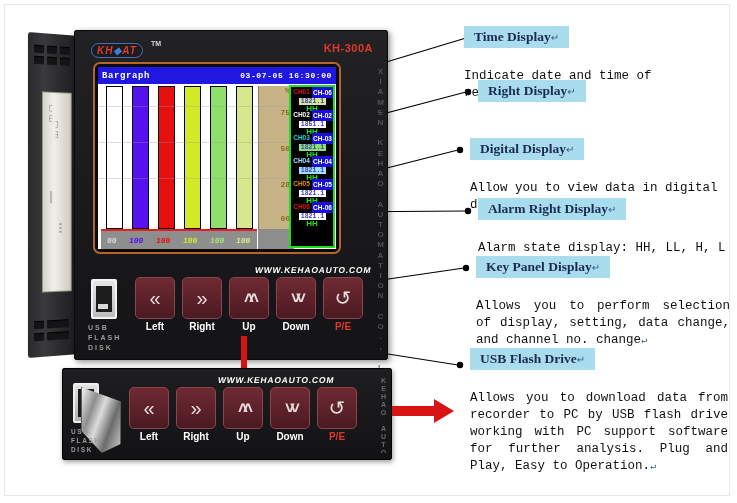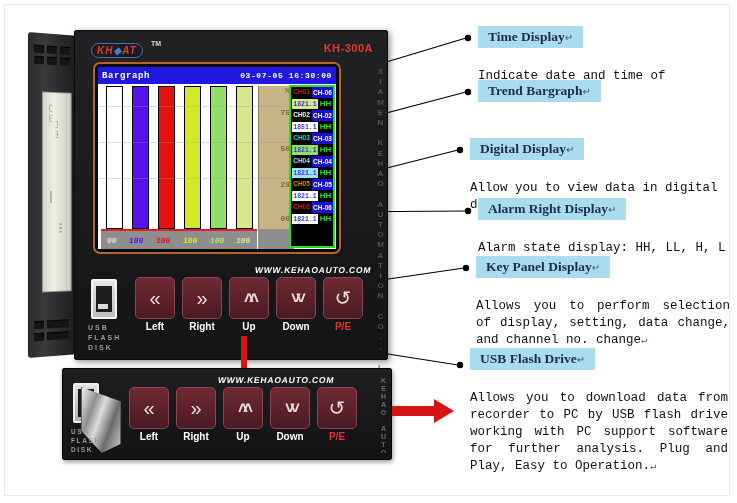--- a/index.html
+++ b/index.html
@@ -150,21 +150,21 @@
     width:50%; font-family:"Liberation Sans",sans-serif;
     font-size:6.5px; font-weight:bold; color:#fff;
     display:flex; align-items:center; justify-content:center;
     line-height:1;
   }
   .ch-name {
     width:50%; background:#1810d8; color:#fff;
     font-family:"Liberation Sans",sans-serif; font-size:6.5px;
     font-weight:bold; display:flex; align-items:center; justify-content:center;
   }
-  .val-row { display:flex; height:12px; align-items:center; }
+  .val-row { display:flex; height:12px; align-items:center;flex-direction:column; }
   .val-box {
     width:62%; height:10px; margin-left:1px;
     display:flex; align-items:center; justify-content:center;
     font-family:"Liberation Mono",monospace; font-size:6.5px; font-weight:bold;
   }
   .alarm {
     width:36%; color:#19e219; font-family:"Liberation Sans",sans-serif;
     font-size:8px; font-weight:bold; text-align:center; line-height:1;
   }
 
@@ -541,27 +541,27 @@
           </div>
           <div class="klabel pe">P/E</div>
         </div>
       </div>
   </div>
 
   <svg class="arrow-right" viewBox="0 0 62 30">
     <polygon points="0,10 42,10 42,3 62,15 42,27 42,20 0,20" fill="#d61414"></polygon>
   </svg>
 
-  <div class="callout" style="left:478px; top:26px; width:252px;">
+  <div class="callout" style="left:464px; top:26px; width:252px;">
     <div class="cl-box"><span>Time Display</span><span class="pil">↵</span></div>
     <div class="cl-desc"><span>Indicate date and time of recorded data</span><span class="pil">↵</span></div>
   </div>
 
   <div class="callout" style="left:478px; top:80px; width:252px;">
-    <div class="cl-box"><span>Trend Bargraph</span><span class="pil">↵</span></div>
+    <div class="cl-box"><span>Right Display</span><span class="pil">↵</span></div>
   </div>
 
   <div class="callout" style="left:470px; top:138px; width:258px;">
     <div class="cl-box"><span>Digital Display</span><span class="pil">↵</span></div>
     <div class="cl-desc"><span>Allow you to view data in digital drive</span><span class="pil">↵</span></div>
   </div>
 
   <div class="callout" style="left:478px; top:198px; width:258px;">
     <div class="cl-box"><span>Alarm Right Display</span><span class="pil">↵</span></div>
     <div class="cl-desc"><span>Alarm state display: HH, LL, H, L types</span><span class="pil">↵</span></div>

